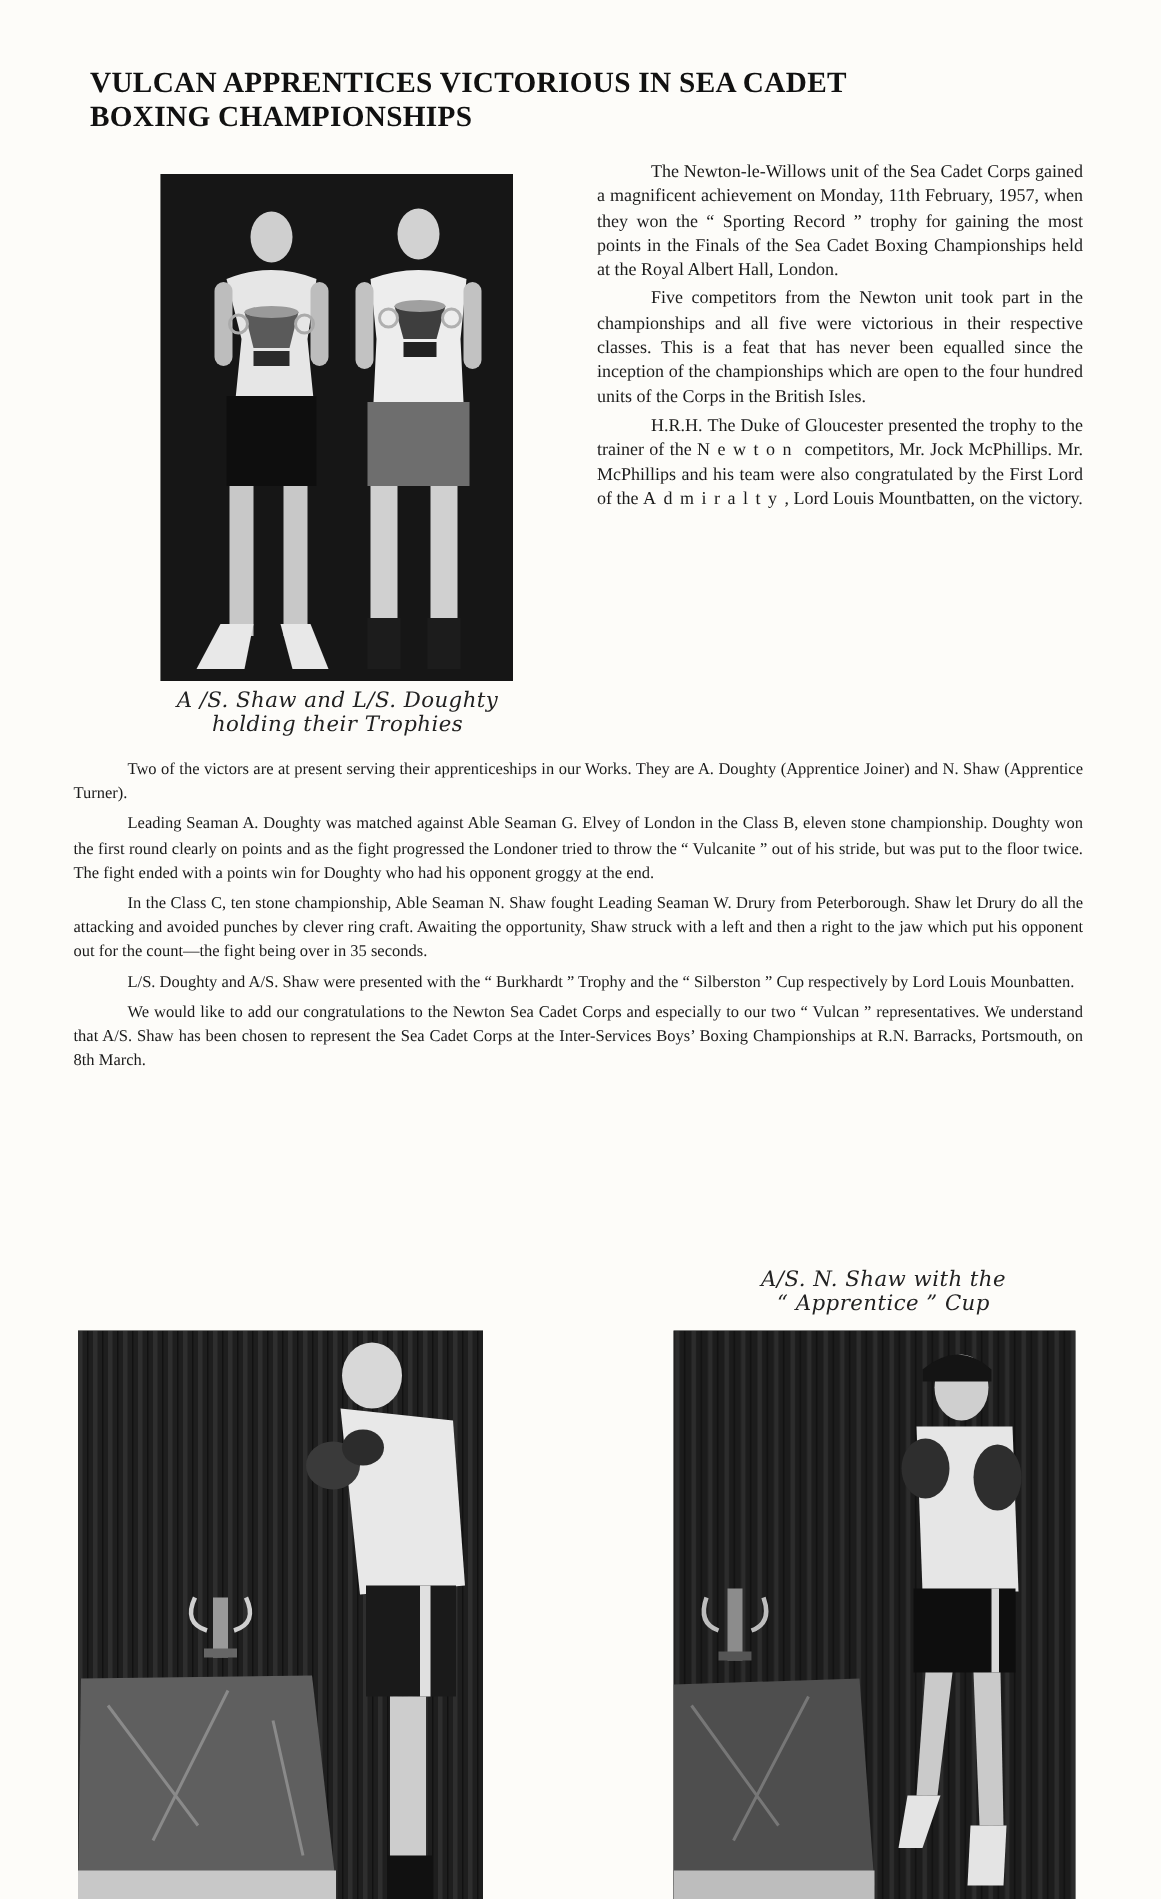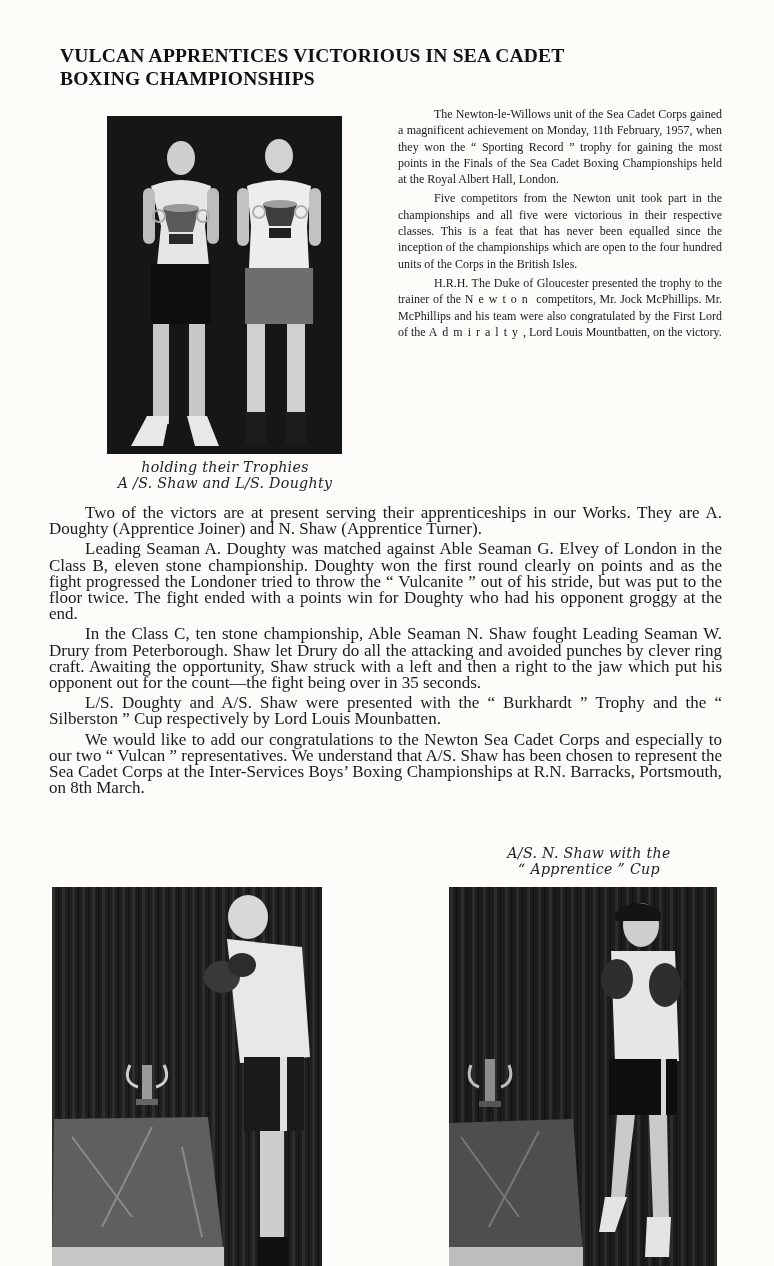--- a/index.html
+++ b/index.html
@@ -23,21 +23,21 @@
     font-family: "DejaVu Serif", "Liberation Serif", serif;
     letter-spacing: 0.3px;
   }
   .col-right {
     position: absolute; left: 398px; top: 106px; width: 324px;
     font-size: 12px; line-height: 16.3px; text-align: justify;
   }
   .col-right p, .full p { margin: 0 0 3px 0; text-indent: 36px; }
   .full {
     position: absolute; left: 49px; top: 505px; width: 673px;
-    font-size: 17px; line-height: 16.2px; text-align: justify;
+    font-size: 11px; line-height: 16.2px; text-align: justify;
   }
   .full p { margin-bottom: 4px; }
   .spaced { letter-spacing: 5px; }
   svg { display: block; }
 </style>
 </head>
 <body>
 
 <div class="headline">
   <div>VULCAN APPRENTICES VICTORIOUS IN SEA CADET</div>
@@ -79,22 +79,22 @@
 
       <path d="M156 88 L190 88 L184 110 L162 110 Z" fill="#3e3e3e"></path>
       <ellipse cx="173" cy="88" rx="17" ry="4" fill="#a0a0a0"></ellipse>
       <circle cx="152" cy="96" r="6" fill="none" stroke="#b0b0b0" stroke-width="2"></circle>
       <circle cx="194" cy="96" r="6" fill="none" stroke="#b0b0b0" stroke-width="2"></circle>
       <rect x="162" y="112" width="22" height="10" fill="#202020"></rect>
     </g>
   </svg>
 </div>
 <div class="caption" style="left:100px; top:459px; width:250px;">
+  <div>A /S. Shaw and L/S. Doughty</div>
   <div>holding their Trophies</div>
-  <div>A /S. Shaw and L/S. Doughty</div>
 </div>
 
 <div class="col-right">
   <p>The Newton-le-Willows unit of the Sea Cadet Corps gained a magnificent achievement on Monday, 11th February, 1957, when they won the “ Sporting Record ” trophy for gaining the most points in the Finals of the Sea Cadet Boxing Championships held at the Royal Albert Hall, London.</p>
   <p>Five competitors from the Newton unit took part in the championships and all five were victorious in their respective classes. This is a feat that has never been equalled since the inception of the championships which are open to the four hundred units of the Corps in the British Isles.</p>
   <p><span>H.R.H. The Duke of Gloucester presented the trophy to the trainer of the </span><span class="spaced">Newton</span><span> competitors, Mr. Jock McPhillips. Mr. McPhillips and his team were also congratulated by the First Lord of the </span><span class="spaced">Admiralty</span><span>, Lord Louis Mountbatten, on the victory.</span></p>
 </div>
 
 <div class="full">
   <p>Two of the victors are at present serving their apprenticeships in our Works. They are A. Doughty (Apprentice Joiner) and N. Shaw (Apprentice Turner).</p>

